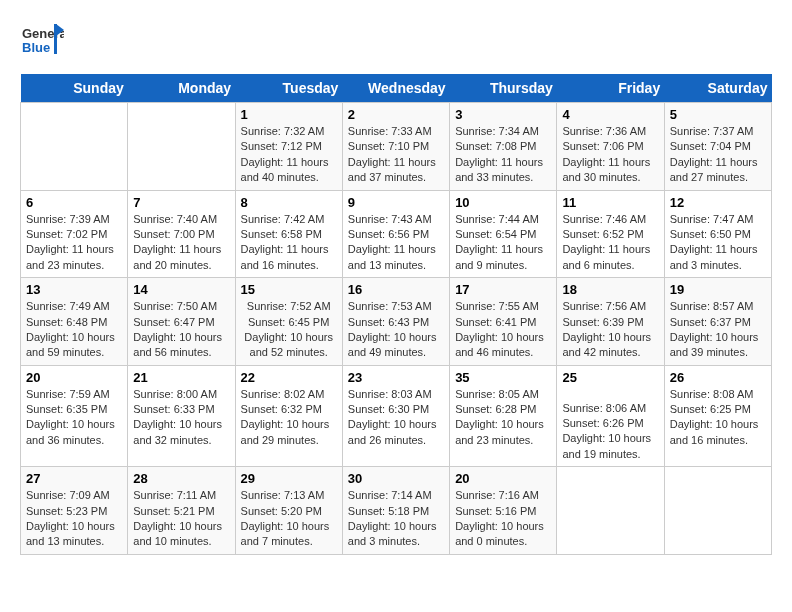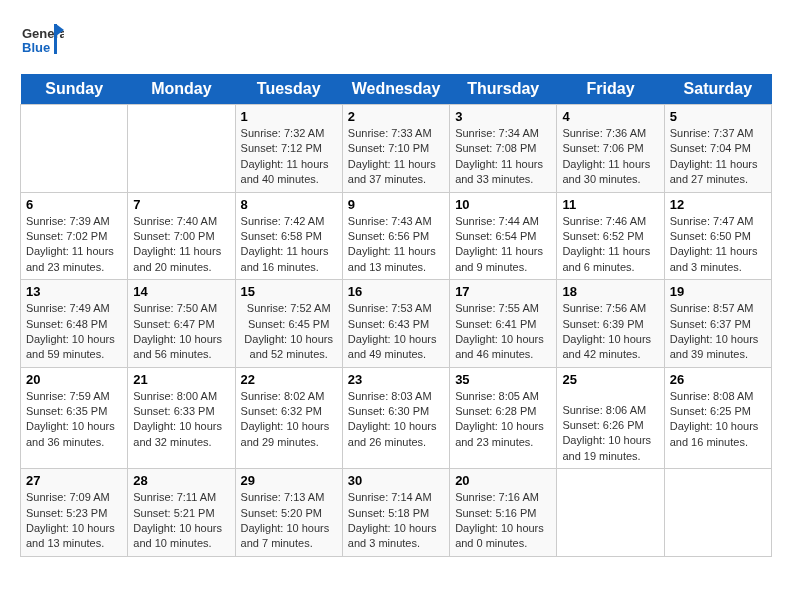--- a/index.html
+++ b/index.html
@@ -28,23 +28,23 @@
     }
     table {
       width: 100%;
       border-collapse: collapse;
       font-size: 11px;
     }
     thead th {
       background: #1565c0;
       color: #fff;
       padding: 6px 4px;
-      text-align: center;
+      text-align: right;
       font-weight: bold;
-      font-size: 16px;
+      font-size: 14px;
     }
     tbody td {
       border: 1px solid #ccc;
       vertical-align: top;
       padding: 4px 5px;
       height: 80px;
       width: 107px;
     }
     tbody tr:nth-child(odd) td { background: #f9f9f9; }
     tbody tr:nth-child(even) td { background: #fff; }

